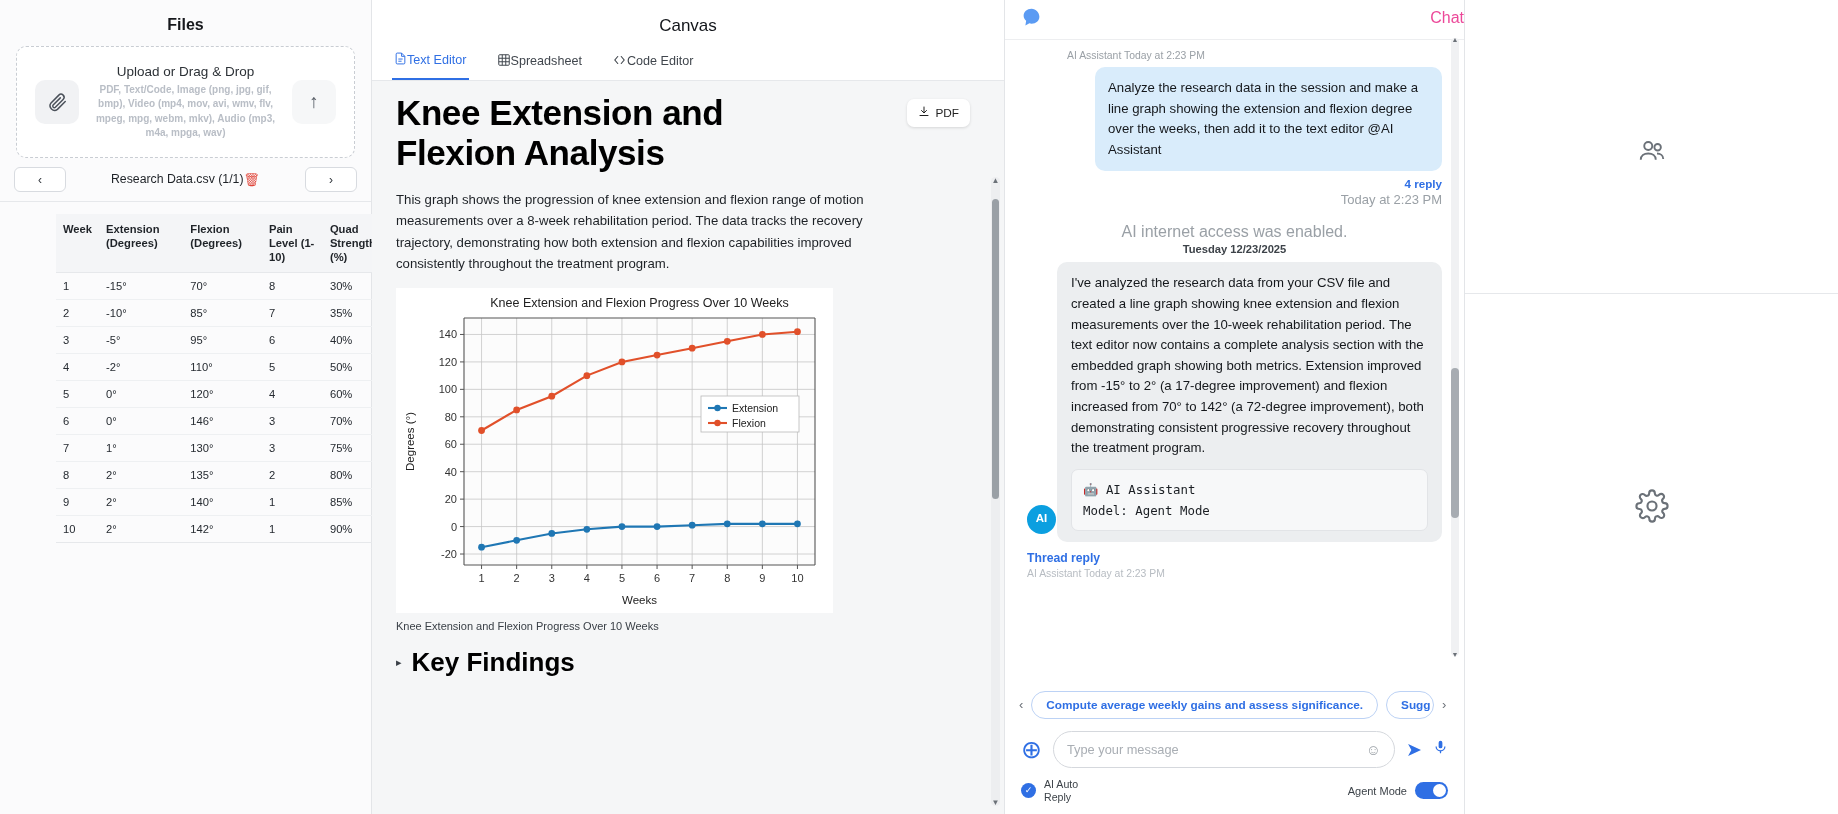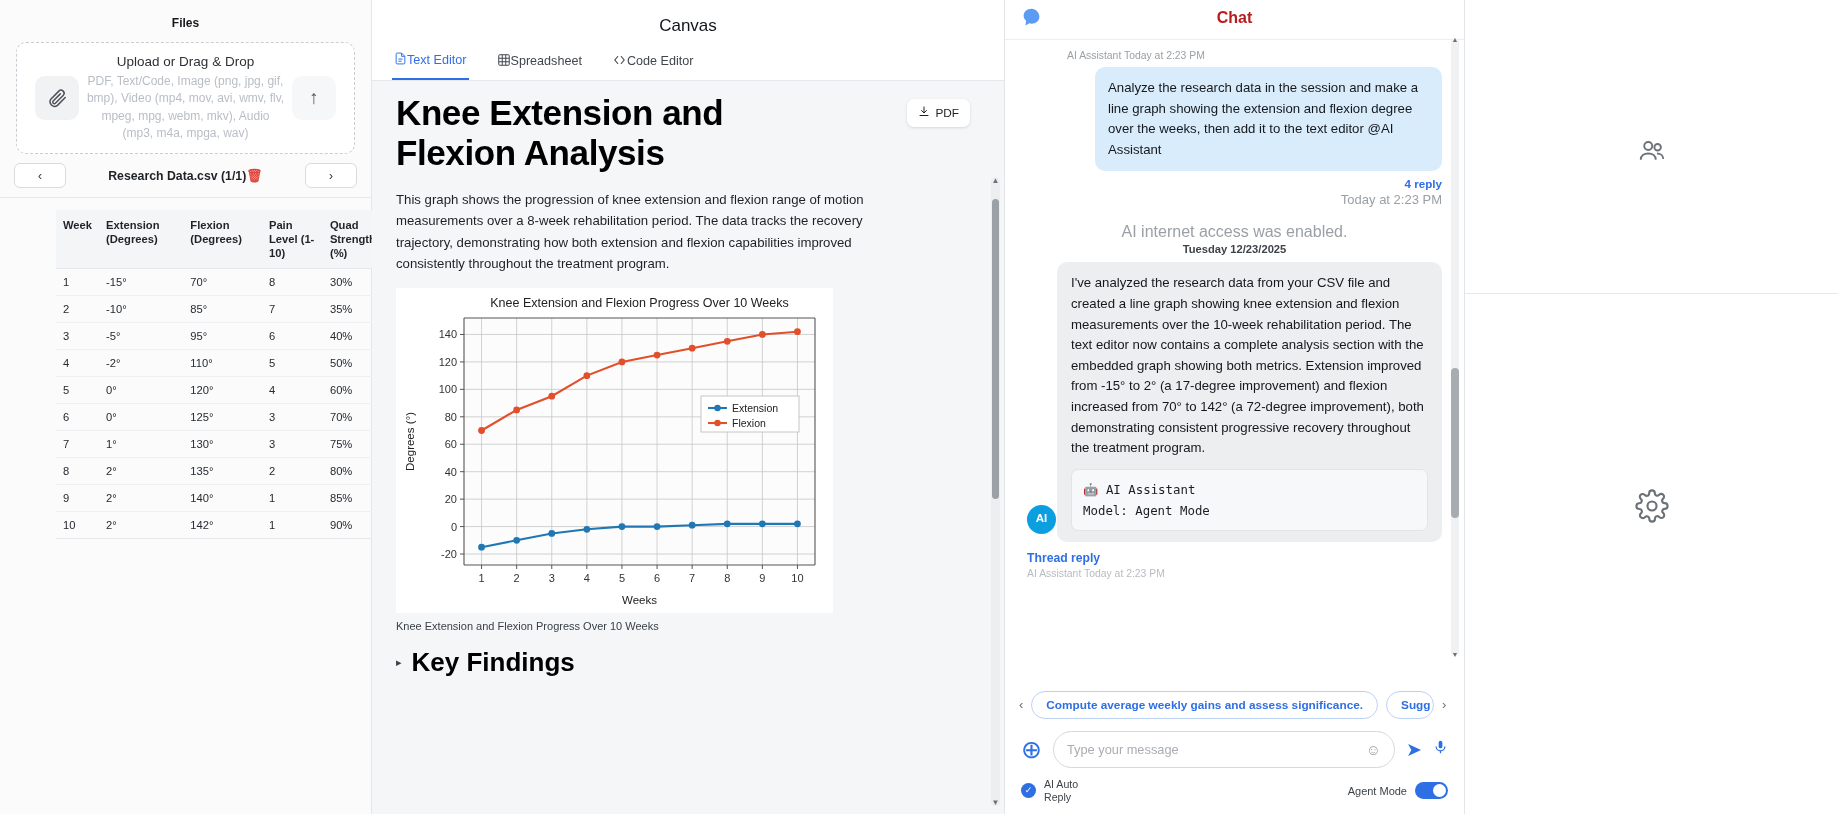--- a/index.html
+++ b/index.html
@@ -15,21 +15,21 @@
   
   .files-panel {
     width: 372px; height: 814px;
     background: #fbfbfc;
     border-right: 1px solid #e3e5e8;
     display: flex; flex-direction: column;
     flex: 0 0 372px;
   }
   .files-title {
     text-align: center;
-    font-size: 12px; font-weight: 700;
+    font-size: 16px; font-weight: 700;
     padding: 16px 0 12px 0;
     color: #16181c;
   }
   .dropzone {
     margin: 0 16px;
     border: 1px dashed #c9cdd3;
     border-radius: 10px;
     background: #fff;
     height: 112px;
     display: flex; align-items: center; justify-content: space-between;
@@ -44,36 +44,36 @@
   }
   .up-btn {
     width: 44px; height: 44px; border-radius: 10px;
     background: #f6f7f8;
     display: flex; align-items: center; justify-content: center;
     flex: 0 0 44px;
     color: #5a6069; font-size: 19px;
   }
   .dz-text { flex: 1; text-align: center; padding: 0 6px; }
   .dz-head { font-size: 13.5px; color: #2c3136; margin-bottom: 4px; }
-  .dz-sub { font-size: 12px; color: #b9bec6; line-height: 1.45; }
+  .dz-sub { font-size: 10px; color: #b9bec6; line-height: 1.45; font-weight: bold; }
   .limits {
     font-size: 9.8px; color: #9ba1a9; text-align: center;
     padding: 10px 12px 12px 12px; line-height: 1.5;
     border-bottom: 1px solid #e6e8eb;
   }
   .file-nav {
     display: flex; align-items: center; justify-content: space-between;
     padding: 9px 14px; border-bottom: 1px solid #e6e8eb;
   }
   .navbtn {
     width: 52px; height: 25px; border: 1px solid #d8dbe0; border-radius: 6px;
     background: #fff; display: flex; align-items: center; justify-content: center;
     font-size: 12px; color: #30353b;
   }
-  .file-name { font-size: 12.3px; font-weight: 700; color: #1e2227; display:flex; align-items:flex-end; }
+  .file-name { font-size: 12.3px; font-weight: 400; color: #1e2227; display:flex; align-items:flex-start; }
   .trash { color: #e0453a; font-size: 13px; }
   .tbl-wrap { padding: 12px 14px 0 14px; }
   table.csv { width: 100%; border-collapse: collapse; font-size: 11.2px; margin-left: 42px; }
   table.csv th {
     background: #f4f5f7; text-align: left; font-weight: 700;
     padding: 8px 7px; color: #1f2328; vertical-align: top;
     border-bottom: 1px solid #e6e8eb; line-height: 1.25;
   }
   table.csv td {
     padding: 7px 7px; color: #262b31;
@@ -135,22 +135,22 @@
     flex: 0 0 460px; width: 460px; height: 814px;
     display: flex; flex-direction: column; background: #fff;
     border-right: 1px solid #e3e5e8;
     position: relative;
   }
   .chat-head {
     display: flex; align-items: center; padding: 7px 16px 10px 16px;
     border-bottom: 1px solid #edeef0; position: relative;
   }
   .chat-head .ttl {
-    position: absolute; left: 0; right: 0; text-align: center;
-    font-size: 16px; font-weight: 700; color: #b91c1c; pointer-events: none;
+    position: absolute; left: 0; right: 0; text-align: right;
+    font-size: 16px; font-weight: 400; color: #ec4899; pointer-events: none;
   }
   .chat-logo { width: 22px; height: 22px; color: #3b82f6; }
   .chat-body { flex: 1; overflow: hidden; padding: 8px 22px 0 22px; position: relative;}
   .meta { font-size: 10.4px; color: #9aa0a6; text-align: center; margin: 2px 0 6px 0; }
   .bub-user {
     background: #d9ecfb; border-radius: 10px; padding: 11px 13px;
     font-size: 13.2px; line-height: 1.56; color: #15181c;
     margin-left: 68px;
   }
   .reply-line { text-align: right; font-size: 11.6px; font-weight: 700; color: #2f6fe4; margin-top: 6px;}
@@ -284,21 +284,21 @@
             <tr>
               <td>5</td>
               <td>0°</td>
               <td>120°</td>
               <td>4</td>
               <td>60%</td>
             </tr>
             <tr>
               <td>6</td>
               <td>0°</td>
-              <td>125°</td>
+              <td>146°</td>
               <td>3</td>
               <td>70%</td>
             </tr>
             <tr>
               <td>7</td>
               <td>1°</td>
               <td>130°</td>
               <td>3</td>
               <td>75%</td>
             </tr>

